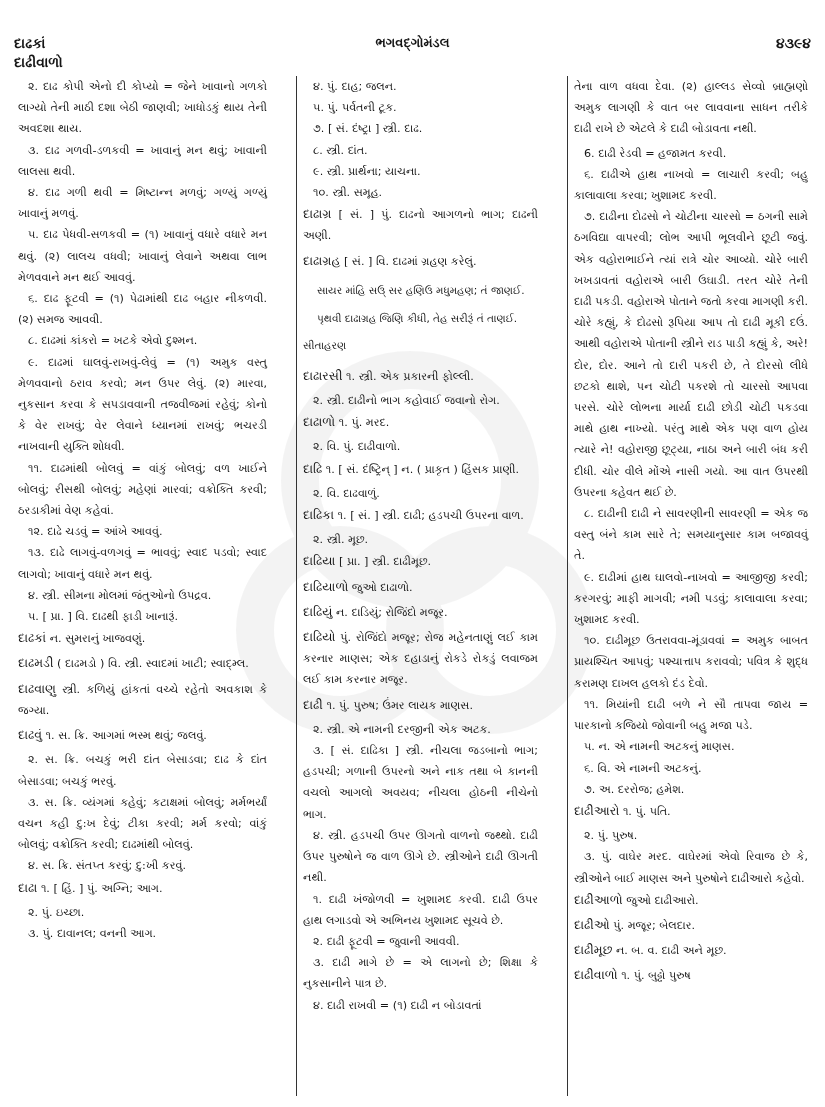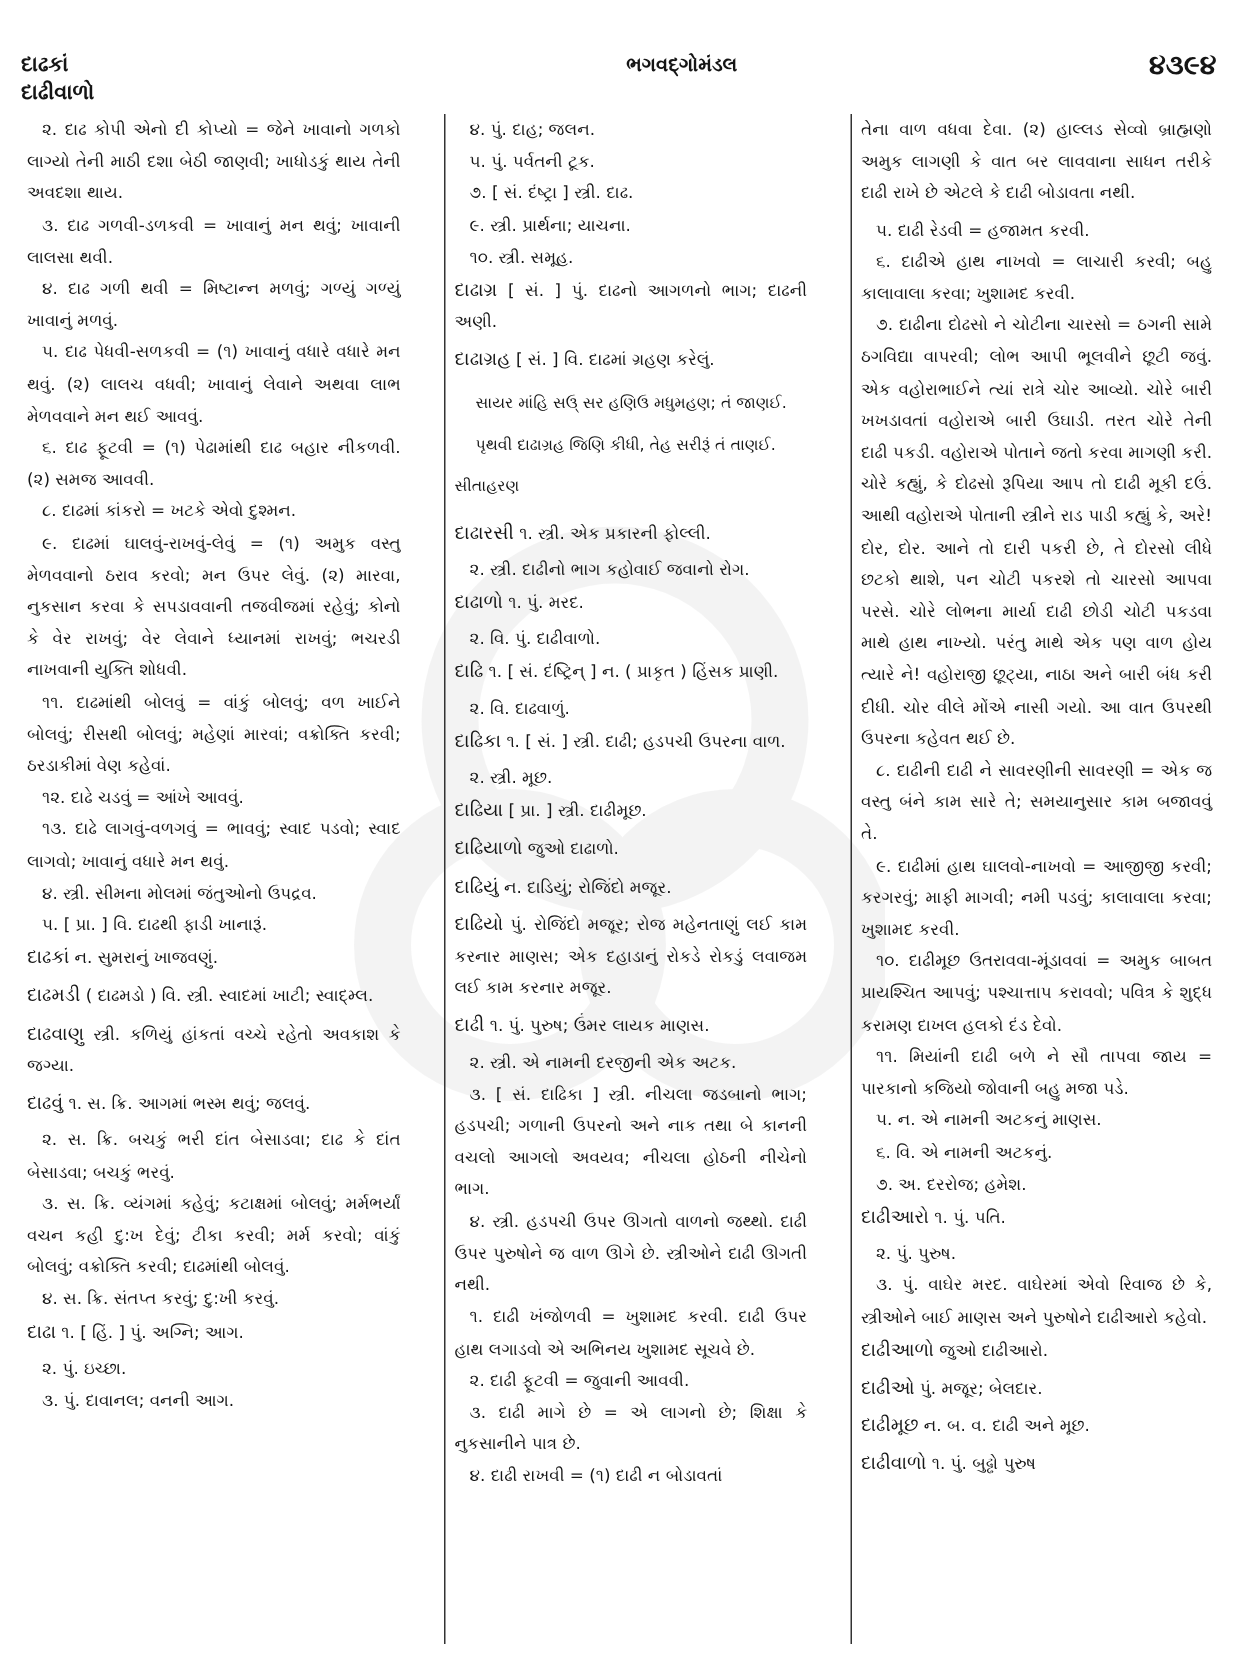--- a/index.html
+++ b/index.html
@@ -9,22 +9,22 @@
     }
     .watermark {
       position: absolute; left: 230px; top: 330px; width: 360px; height: 420px;
       pointer-events: none; opacity: 0.09;
     }
     .header {
       position: absolute; top: 32px; left: 14px; right: 14px; height: 22px;
       display: flex; justify-content: space-between; align-items: center;
     }
     .hdr-guide { font-weight: bold; font-size: 14px; }
-    .hdr-title { font-weight: bold; font-size: 13px; position: absolute; left: 50%; transform: translateX(-50%); margin-left: 42px; }
-    .hdr-page { font-weight: bold; font-size: 18px; }
+    .hdr-title { font-weight: bold; font-size: 13px; position: absolute; left: 50%; transform: translateX(-50%); }
+    .hdr-page { font-weight: bold; font-size: 14px; }
     .guide2 { position: absolute; top: 54px; left: 14px; font-weight: bold; font-size: 14px; }
     .columns { position: absolute; top: 76px; left: 14px; width: 800px; height: 1020px; display: flex; gap: 23px; }
     .col { box-sizing: border-box; padding: 0 6px; font-size: 11.2px; line-height: 21.2px; text-align: justify; overflow: hidden; }
     .col1 { width: 275px; padding-left: 4px; }
     .col2 { width: 263px; border-left: 1.5px solid #333; }
     .col3 { width: 262px; border-left: 1.5px solid #333; }
     .entry { margin: 0 0 3px 0; }
     .sub { text-indent: 10px; margin: 0; }
     .hw { font-weight: normal; font-size: 12.5px; }
     .quote { font-size: 10.5px; padding-left: 14px; line-height: 17px; }
@@ -70,20 +70,21 @@
       <p class="sub">૩. સ. ક્રિ. વ્યંગમાં કહેવું; કટાક્ષમાં બોલવું; મર્મભર્યાં વચન કહી દુ:ખ દેવું; ટીકા કરવી; મર્મ કરવો; વાંકું બોલવું; વક્રોક્તિ કરવી; દાઢમાંથી બોલવું.</p>
       <p class="sub">૪. સ. ક્રિ. સંતપ્ત કરવું; દુ:ખી કરવું.</p>
       <p class="entry"><span class="hw">દાઢા</span><span> ૧. [ હિં. ] પું. અગ્નિ; આગ.</span></p>
       <p class="sub">૨. પું. ઇચ્છા.</p>
       <p class="sub">૩. પું. દાવાનલ; વનની આગ.</p>
     </div>
   <div class="col col2">
       <p class="sub">૪. પું. દાહ; જલન.</p>
       <p class="sub">૫. પું. પર્વતની ટૂક.</p>
       <p class="sub">૭. [ સં. દંષ્ટ્રા ] સ્ત્રી. દાઢ.</p>
+      <p class="sub">૮. સ્ત્રી. દાંત.</p>
       <p class="sub">૯. સ્ત્રી. પ્રાર્થના; યાચના.</p>
       <p class="sub">૧૦. સ્ત્રી. સમૂહ.</p>
       <p class="entry"><span class="hw">દાઢાગ્ર</span><span> [ સં. ] પું. દાઢનો આગળનો ભાગ; દાઢની અણી.</span></p>
       <p class="entry"><span class="hw">દાઢાગ્રહ</span><span> [ સં. ] વિ. દાઢમાં ગ્રહણ કરેલું.</span></p>
       <p class="quote">સાયર માંહિ સઉ્ સર હણિઉ મધુમહણ; તં જાણઈ.</p>
       <p class="quote">પૃથવી દાઢાગ્રહ જિણિ કીધી, તેહ સરીરૂં તં તાણઈ.</p>
       <p class="quote-src">સીતાહરણ</p>
       <p class="entry"><span class="hw">દાઢારસી</span><span> ૧. સ્ત્રી. એક પ્રકારની ફોલ્લી.</span></p>
       <p class="sub">૨. સ્ત્રી. દાઢીનો ભાગ કહોવાઈ જવાનો રોગ.</p>
       <p class="entry"><span class="hw">દાઢાળો</span><span> ૧. પું. મરદ.</span></p>
@@ -100,21 +101,21 @@
       <p class="sub">૨. સ્ત્રી. એ નામની દરજીની એક અટક.</p>
       <p class="sub">૩. [ સં. દાઢિકા ] સ્ત્રી. નીચલા જડબાનો ભાગ; હડપચી; ગળાની ઉપરનો અને નાક તથા બે કાનની વચલો આગલો અવયવ; નીચલા હોઠની નીચેનો ભાગ.</p>
       <p class="sub">૪. સ્ત્રી. હડપચી ઉપર ઊગતો વાળનો જથ્થો. દાઢી ઉપર પુરુષોને જ વાળ ઊગે છે. સ્ત્રીઓને દાઢી ઊગતી નથી.</p>
       <p class="sub">૧. દાઢી ખંજોળવી = ખુશામદ કરવી. દાઢી ઉપર હાથ લગાડવો એ અભિનય ખુશામદ સૂચવે છે.</p>
       <p class="sub">૨. દાઢી ફૂટવી = જુવાની આવવી.</p>
       <p class="sub">૩. દાઢી માગે છે = એ લાગનો છે; શિક્ષા કે નુકસાનીને પાત્ર છે.</p>
       <p class="sub">૪. દાઢી રાખવી = (૧) દાઢી ન બોડાવતાં</p>
     </div>
   <div class="col col3">
       <p class="entry">તેના વાળ વધવા દેવા. (૨) હાલ્લડ સેવ્વો બ્રાહ્મણો અમુક લાગણી કે વાત બર લાવવાના સાધન તરીકે દાઢી રાખે છે એટલે કે દાઢી બોડાવતા નથી.</p>
-      <p class="sub">૫. દાઢી રેડવી = હજામત કરવી.</p>
+      <p class="sub">6. દાઢી રેડવી = હજામત કરવી.</p>
       <p class="sub">૬. દાઢીએ હાથ નાખવો = લાચારી કરવી; બહુ કાલાવાલા કરવા; ખુશામદ કરવી.</p>
       <p class="sub">૭. દાઢીના દોઢસો ને ચોટીના ચારસો = ઠગની સામે ઠગવિદ્યા વાપરવી; લોભ આપી ભૂલવીને છૂટી જવું. એક વહોરાભાઈને ત્યાં રાત્રે ચોર આવ્યો. ચોરે બારી ખખડાવતાં વહોરાએ બારી ઉઘાડી. તરત ચોરે તેની દાઢી પકડી. વહોરાએ પોતાને જતો કરવા માગણી કરી. ચોરે કહ્યું, કે દોઢસો રૂપિયા આપ તો દાઢી મૂકી દઉં. આથી વહોરાએ પોતાની સ્ત્રીને રાડ પાડી કહ્યું કે, અરે! દોર, દોર. આને તો દારી પકરી છે, તે દોરસો લીધે છટકો થાશે, પન ચોટી પકરશે તો ચારસો આપવા પરસે. ચોરે લોભના માર્યા દાઢી છોડી ચોટી પકડવા માથે હાથ નાખ્યો. પરંતુ માથે એક પણ વાળ હોય ત્યારે ને! વહોરાજી છૂટ્યા, નાઠા અને બારી બંધ કરી દીધી. ચોર વીલે મોંએ નાસી ગયો. આ વાત ઉપરથી ઉપરના કહેવત થઈ છે.</p>
       <p class="sub">૮. દાઢીની દાઢી ને સાવરણીની સાવરણી = એક જ વસ્તુ બંને કામ સારે તે; સમયાનુસાર કામ બજાવવું તે.</p>
       <p class="sub">૯. દાઢીમાં હાથ ઘાલવો-નાખવો = આજીજી કરવી; કરગરવું; માફી માગવી; નમી પડવું; કાલાવાલા કરવા; ખુશામદ કરવી.</p>
       <p class="sub">૧૦. દાઢીમૂછ ઉતરાવવા-મૂંડાવવાં = અમુક બાબત પ્રાયશ્ચિત આપવું; પશ્ચાત્તાપ કરાવવો; પવિત્ર કે શુદ્ધ કરામણ દાખલ હલકો દંડ દેવો.</p>
       <p class="sub">૧૧. મિયાંની દાઢી બળે ને સૌ તાપવા જાય = પારકાનો કજિયો જોવાની બહુ મજા પડે.</p>
       <p class="sub">૫. ન. એ નામની અટકનું માણસ.</p>
       <p class="sub">૬. વિ. એ નામની અટકનું.</p>
       <p class="sub">૭. અ. દરરોજ; હમેશ.</p>
       <p class="entry"><span class="hw">દાઢીઆરો</span><span> ૧. પું. પતિ.</span></p>

